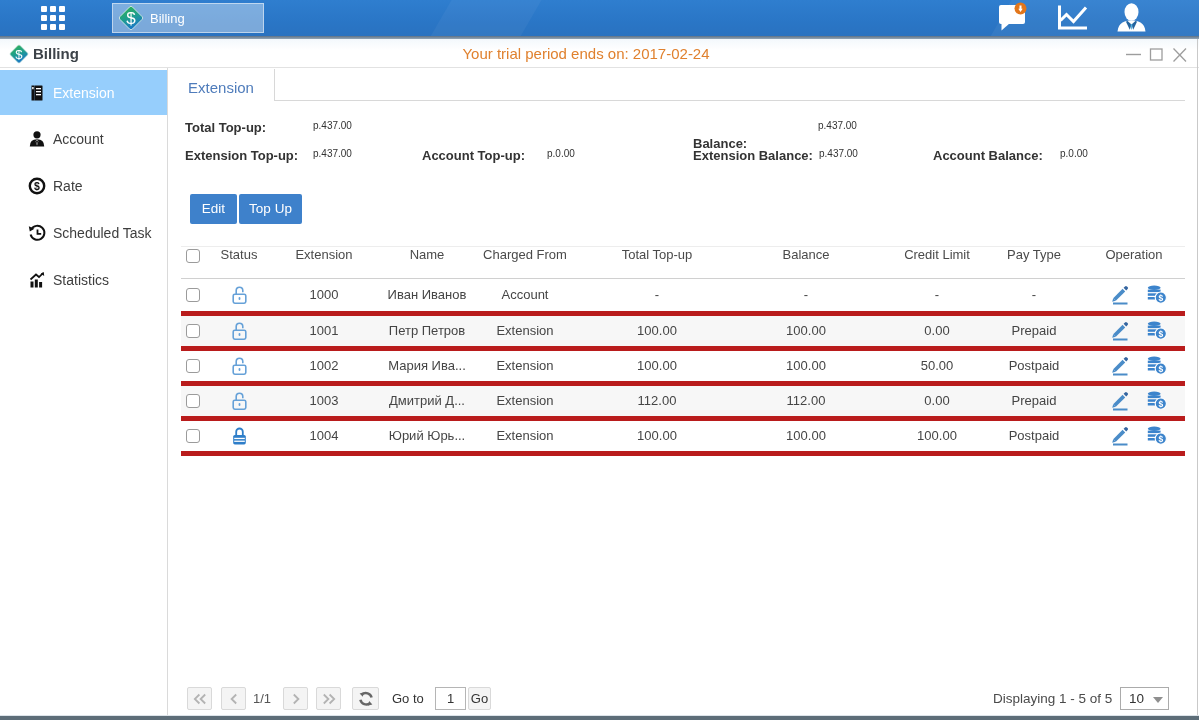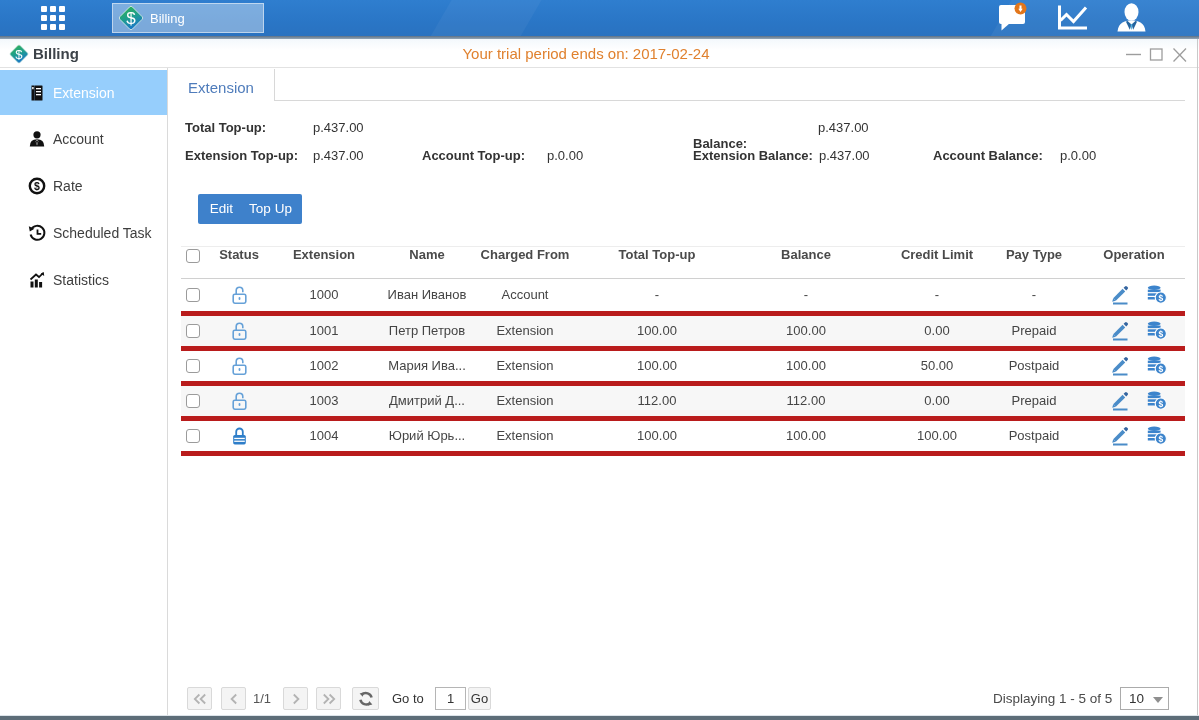--- a/index.html
+++ b/index.html
@@ -18,24 +18,24 @@
 #trial{position:absolute;left:400px;top:45px;width:372px;text-align:center;font-size:15px;color:#e0812e;}
 #winctl{position:absolute;right:14px;top:46px;width:70px;height:18px;}
 #sidebar{position:absolute;left:0;top:68px;width:168px;height:648px;background:#fff;border-right:1px solid #dadada;}
 .sitem{position:relative;width:167px;height:47px;display:flex;align-items:center;color:#3e3e3e;font-size:14px;}
 .sitem:first-child{margin-top:2px;height:45px;}
 .sitem .ic{width:18px;height:18px;margin-left:28px;margin-right:7px;flex:none;}
 .sitem.sel{background:#96cefc;color:#fff;}
 #tabrow-line{position:absolute;left:275px;top:100px;width:910px;height:1px;background:#d8d8d8;}
 #tab-active{position:absolute;left:168px;top:69px;width:107px;height:32px;background:#fff;border-right:1px solid #d8d8d8;color:#4f7cbb;font-size:15px;text-align:center;line-height:37px;}
 .slabel{position:absolute;font-size:13px;font-weight:bold;color:#333;}
-.sval{position:absolute;font-size:13px;color:#333;}
+.sval{position:absolute;font-size:10px;color:#333;}
 .btn{position:absolute;top:194px;height:30px;background:#3e81cb;border-radius:2px;color:#fff;font-size:13.5px;text-align:center;line-height:30px;}
 #tbl{position:absolute;left:181px;top:246px;width:1004px;border-collapse:collapse;table-layout:fixed;font-size:13px;color:#454545;}
-#tbl th{height:17px;font-weight:bold;color:#4a4a4a;border-top:1px solid #ededed;border-bottom:1px solid #d0d0d0;text-align:center;padding:0 0 15px 0;}
+#tbl th{height:17px;font-weight:normal;color:#4a4a4a;border-top:1px solid #ededed;border-bottom:1px solid #d0d0d0;text-align:center;padding:0 0 15px 0;}
 #tbl td{height:35px;text-align:center;padding:0;border-bottom:5px solid #b91c1c;}
 #tbl tr.alt td{background:#f7f7f7;}
 .cb{display:inline-block;width:14px;height:14px;border:1px solid #9b9b9b;border-radius:3px;background:#fff;vertical-align:middle;}
 .opwrap{display:flex;justify-content:flex-start;padding-left:45px;align-items:center;gap:16px;}
 #pager{position:absolute;left:0;top:687px;height:23px;width:1199px;font-size:13px;color:#555;}
 .pbtn{position:absolute;top:0;height:23px;background:#f4f4f4;border:1px solid #d9d9d9;border-radius:2px;text-align:center;}
 .parrow{font-size:16px;color:#b2b2b2;line-height:20px;}
 #goto-input{position:absolute;left:435px;top:0;width:31px;height:23px;border:1px solid #b5b5b5;text-align:center;font-size:13px;color:#333;line-height:21px;background:#fff;}
 #disp{position:absolute;left:993px;top:4px;font-size:13.5px;color:#4a4a4a;}
 #ddown{position:absolute;left:1120px;top:0;width:49px;height:23px;border:1px solid #ababab;background:#fff;}
@@ -146,21 +146,21 @@
 <div class="slabel" style="left:693px;top:136px">Balance:</div>
 <div class="sval" style="left:818px;top:120px">p.437.00</div>
 <div class="slabel" style="left:185px;top:148px">Extension Top-up:</div>
 <div class="sval" style="left:313px;top:148px">p.437.00</div>
 <div class="slabel" style="left:422px;top:148px">Account Top-up:</div>
 <div class="sval" style="left:547px;top:148px">p.0.00</div>
 <div class="slabel" style="left:693px;top:148px">Extension Balance:</div>
 <div class="sval" style="left:819px;top:148px">p.437.00</div>
 <div class="slabel" style="left:933px;top:148px">Account Balance:</div>
 <div class="sval" style="left:1060px;top:148px">p.0.00</div>
-<div class="btn" style="left:198px;width:47px">Edit</div>
+<div class="btn" style="left:190px;width:47px">Edit</div>
 <div class="btn" style="left:239px;width:63px">Top Up</div>
 <table id="tbl">
 <colgroup>
       <col style="width:26px">
       <col style="width:64px">
       <col style="width:106px">
       <col style="width:100px">
       <col style="width:96px">
       <col style="width:168px">
       <col style="width:130px">

